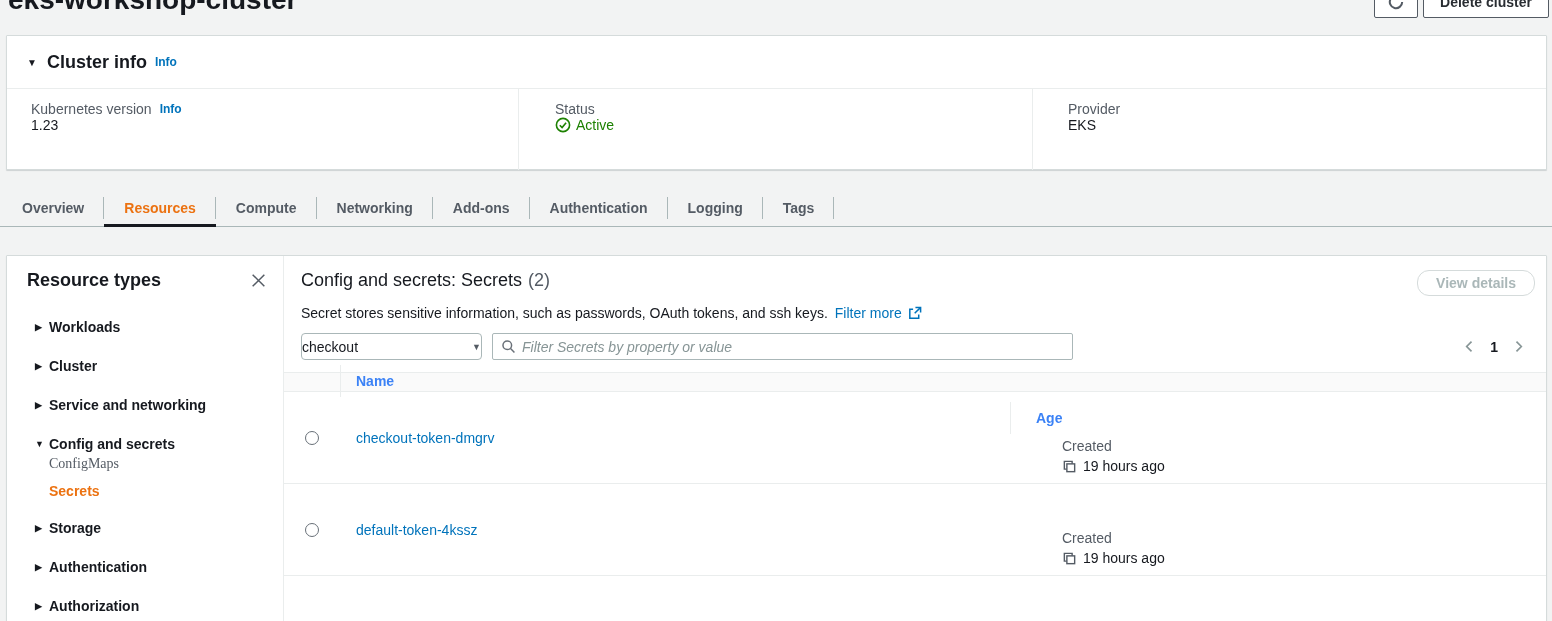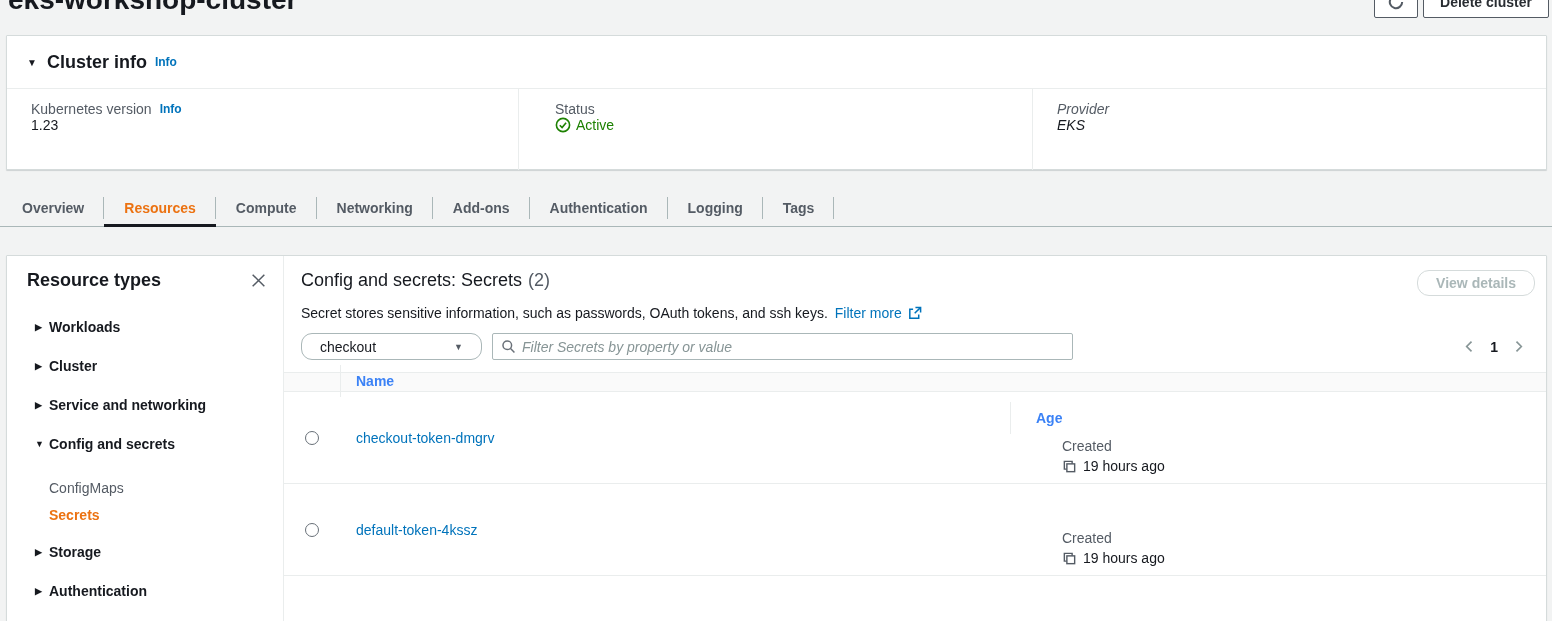--- a/index.html
+++ b/index.html
@@ -35,21 +35,21 @@
     height:53px; display:flex; align-items:center; padding:0 20px;
     border-bottom:1px solid #eaeded;
   }
   .caret-down { font-size:10px; color:#16191f; margin-right:10px; }
   .cluster-title { font-size:18px; font-weight:700; }
   .info-link { color:#0073bb; font-size:12px; font-weight:700; margin-left:8px; cursor:pointer; }
   .cluster-body { display:flex; height:81px; }
   .cluster-col { padding:12px 0 0 24px; }
   .col-1 { width:511px; }
   .col-2 { width:514px; border-left:1px solid #eaeded; padding-left:36px; }
-  .col-3 { flex:1; border-left:1px solid #eaeded; padding-left:24px;font-style:italic; }
+  .col-3 { flex:1; border-left:1px solid #eaeded; padding-left:35px; }
   .field-label { font-size:14px; color:#545b64; display:flex; align-items:center; }
   .field-value { font-size:14px; color:#16191f; display:flex; align-items:center; }
   .status-active { color:#1d8102; }
   .status-active svg { margin-right:5px; }
 
   
   .tabs {
     position:absolute; left:0; top:190px; width:1552px; height:37px;
     display:flex; align-items:stretch; padding-left:2px;
     border-bottom:1px solid #aab7b8;
@@ -71,40 +71,40 @@
   .main-panel { left:6px; top:255px; width:1541px; height:420px; display:flex; }
   .sidebar { width:277px; border-right:1px solid #eaeded; padding:14px 0 0 0; flex:none; }
   .sidebar-head { display:flex; align-items:center; justify-content:space-between; padding:0 16px 0 20px; }
   .sidebar-title { font-size:18px; font-weight:700; }
   .close-x { cursor:pointer; display:flex; }
   .sb-item { height:20px; display:flex; align-items:center; padding-left:28px;
              font-size:14px; font-weight:700; color:#16191f; cursor:pointer; }
   .sb-item .arr { width:14px; font-size:9px; color:#16191f; flex:none; }
   .sb-child { padding-left:42px; font-weight:400; color:#545b64; }
   .sb-child.active { font-weight:700; color:#ec7211; }
-  .mt-g { margin-top:19px; } .mt-g1 { margin-top:26px; } .mt-c { margin-top:24px; }
+  .mt-g { margin-top:19px; } .mt-g1 { margin-top:26px; } .mt-c { margin-top:0;font-family:Liberation Serif, serif; }
   .mt-c2 { margin-top:7px; } .mt-s { margin-top:17px; }
 
   
   .content { flex:1; position:relative; }
   .content-head { display:flex; align-items:flex-start; padding:14px 11px 0 17px; }
   .content-title { font-size:18px; font-weight:400; }
   .content-count { font-size:18px; font-weight:400; color:#545b64; margin-left:6px; }
   .view-details-btn {
     margin-left:auto; height:26px; padding:0 18px;
     background:#fff; border:1px solid #d5dbdb; border-radius:12px;
     font-size:14px; font-weight:700; color:#aab7b8; display:flex; align-items:center;
   }
   .content-desc { padding:9px 0 0 17px; font-size:14px; color:#16191f; display:flex; align-items:center; }
   .learn-more { color:#0073bb; margin-left:7px; cursor:pointer; display:flex; align-items:center; }
   .learn-more svg { margin-left:5px; }
   .filter-row { display:flex; align-items:center; margin:12px 11px 0 17px; }
   .select-box {
-    width:181px; height:27px; border:1px solid #aab7b8; border-radius:11px; background:#fff;
-    display:flex; align-items:center; padding:0 18px; font-size:14px; color:#16191f; cursor:pointer;
+    width:181px; height:27px; border:1px solid #aab7b8; border-radius:4px; background:#fff;
+    display:flex; align-items:center; padding:0 0; font-size:14px; color:#16191f; cursor:pointer;
   }
   .select-box .sel-caret { margin-left:auto; font-size:9px; color:#545b64; }
   .search-box {
     width:581px; height:27px; border:1px solid #aab7b8; border-radius:2px; background:#fff;
     display:flex; align-items:center; margin-left:10px; padding:0 8px;
   }
   .search-box input {
     border:none; outline:none; flex:1; font-size:14px; font-style:italic; color:#16191f;
     font-family:"Liberation Sans", sans-serif; margin-left:6px; background:transparent;
   }

